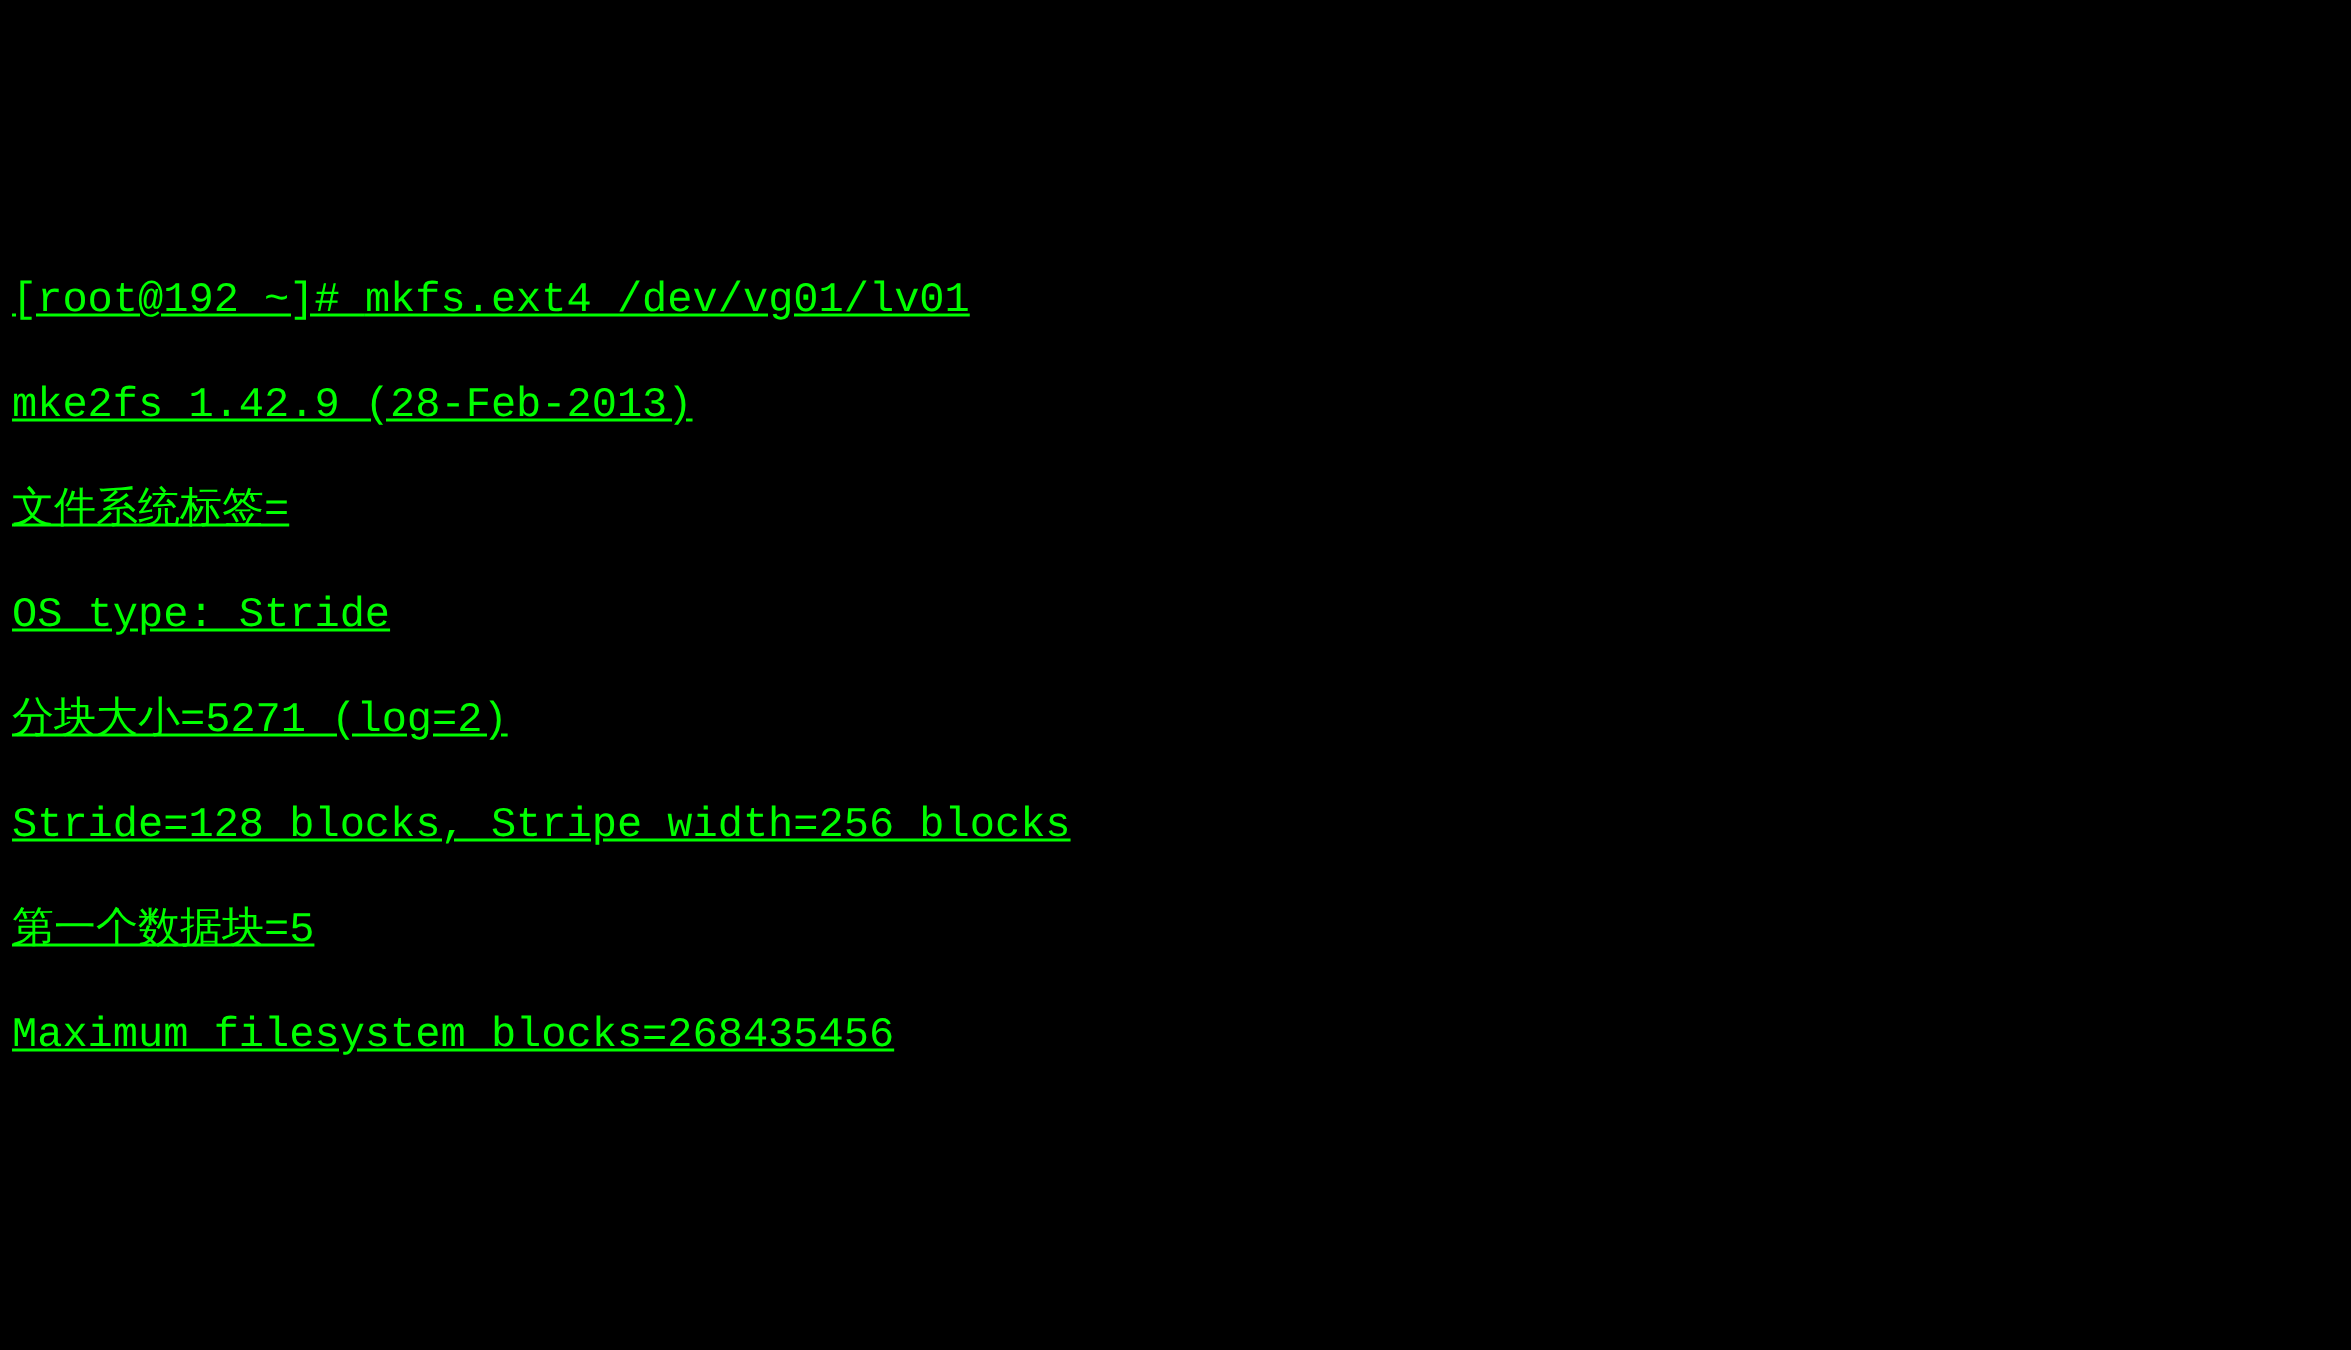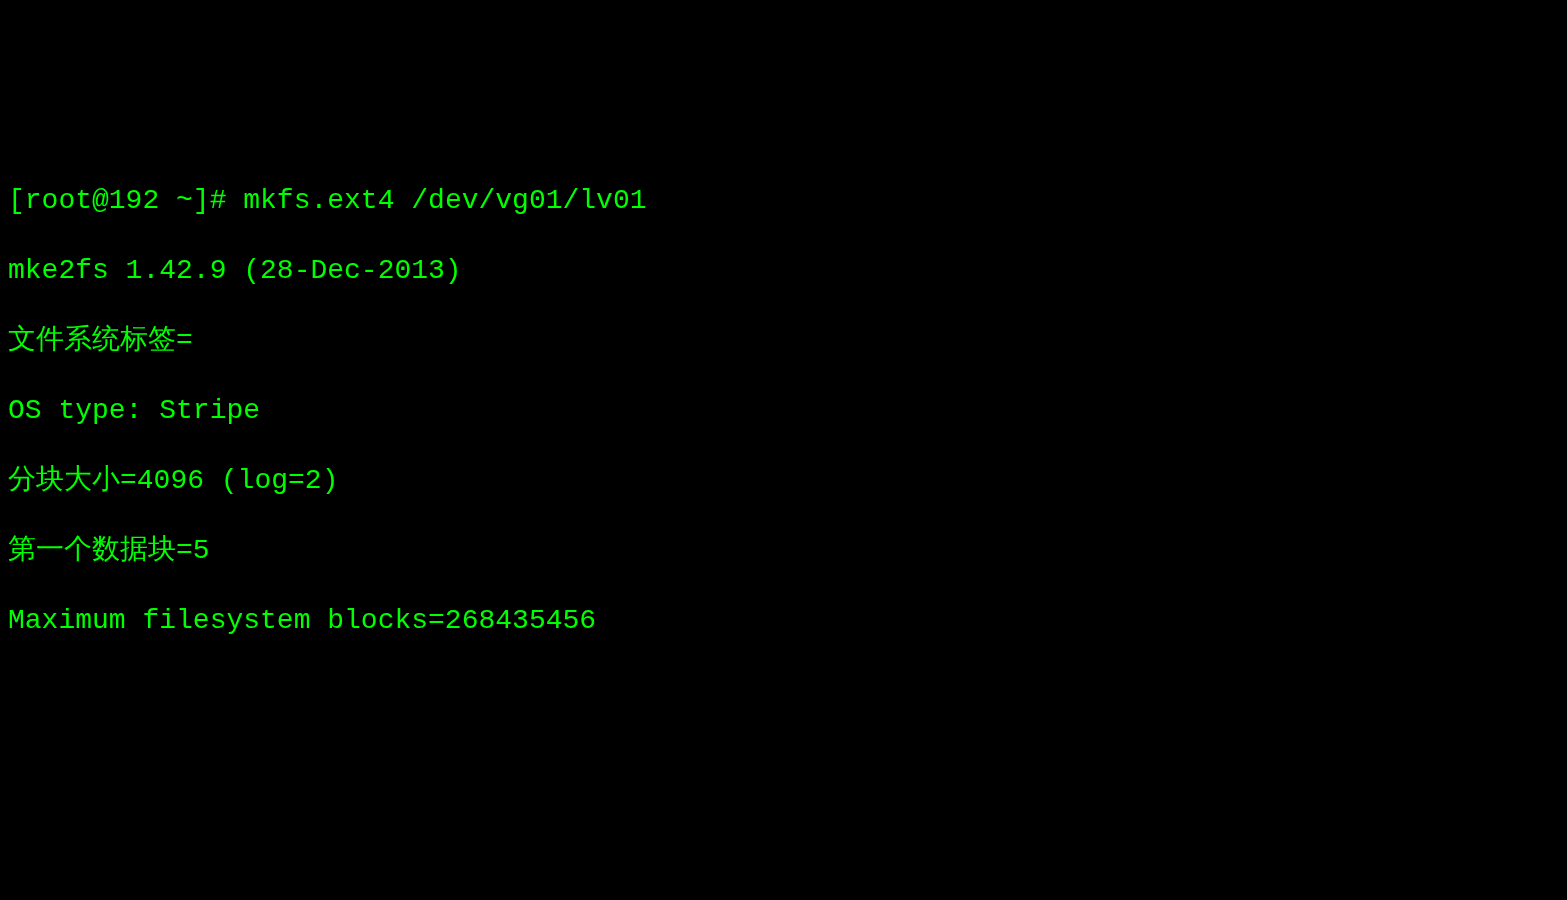--- a/index.html
+++ b/index.html
@@ -18,33 +18,35 @@
       width: 1567px;
       height: 900px;
       overflow: hidden;
     }
     .terminal {
       width: 100%;
       height: 100%;
     }
     .line {
       white-space: pre;
+      text-decoration: underline;
     }
   </style>
 </head>
 <body>
 
 
 
 <div class="terminal">
 <div class="line"><span>[root@192 ~]# </span><span>mkfs.ext4 /dev/vg01/lv01</span></div>
-<div class="line">mke2fs 1.42.9 (28-Dec-2013)</div>
+<div class="line">mke2fs 1.42.9 (28-Feb-2013)</div>
 <div class="line">文件系统标签=</div>
-<div class="line">OS type: Stripe</div>
-<div class="line">分块大小=4096 (log=2)</div>
+<div class="line">OS type: Stride</div>
+<div class="line">分块大小=5271 (log=2)</div>
+<div class="line">Stride=128 blocks, Stripe width=256 blocks</div>
 <div class="line">第一个数据块=5</div>
 <div class="line">Maximum filesystem blocks=268435456</div>
 
 
 
 
 
 <div class="line"></div>
 
 

